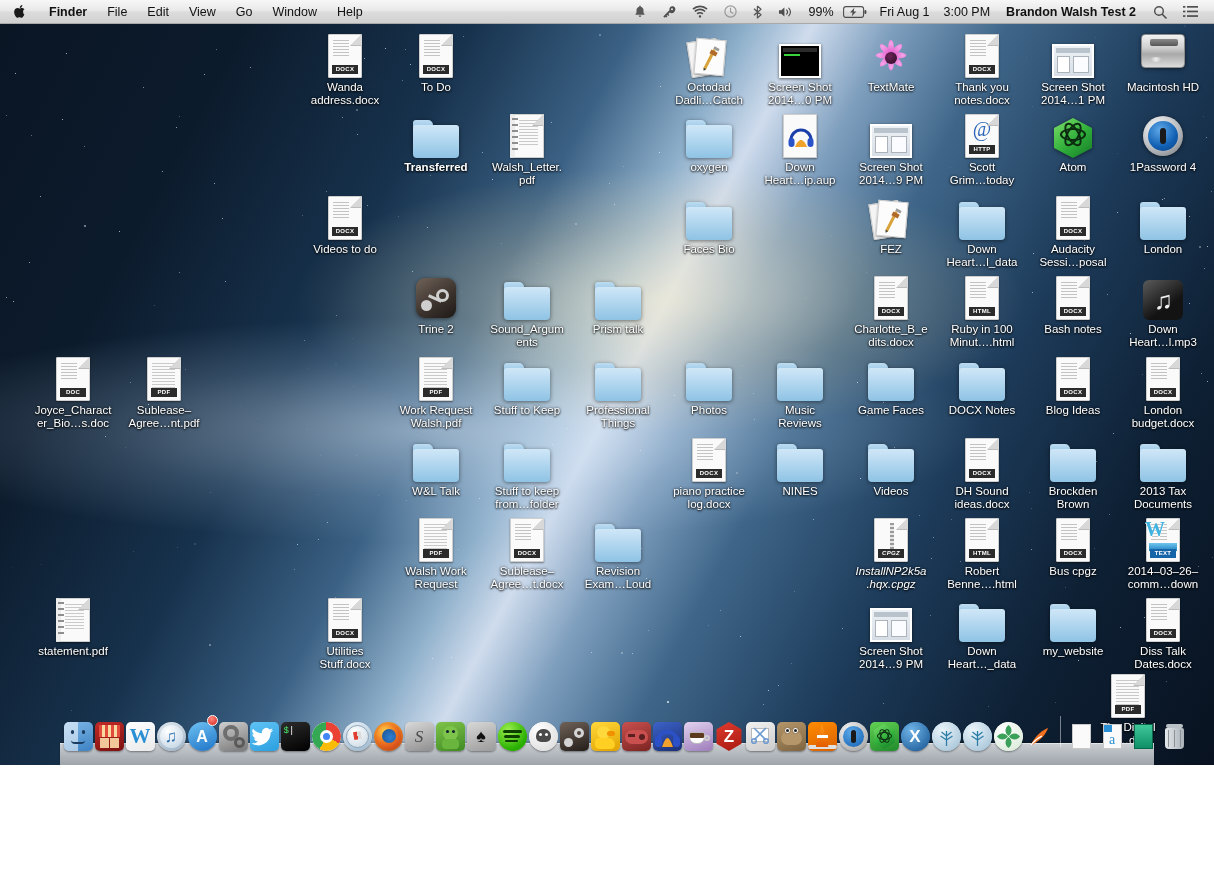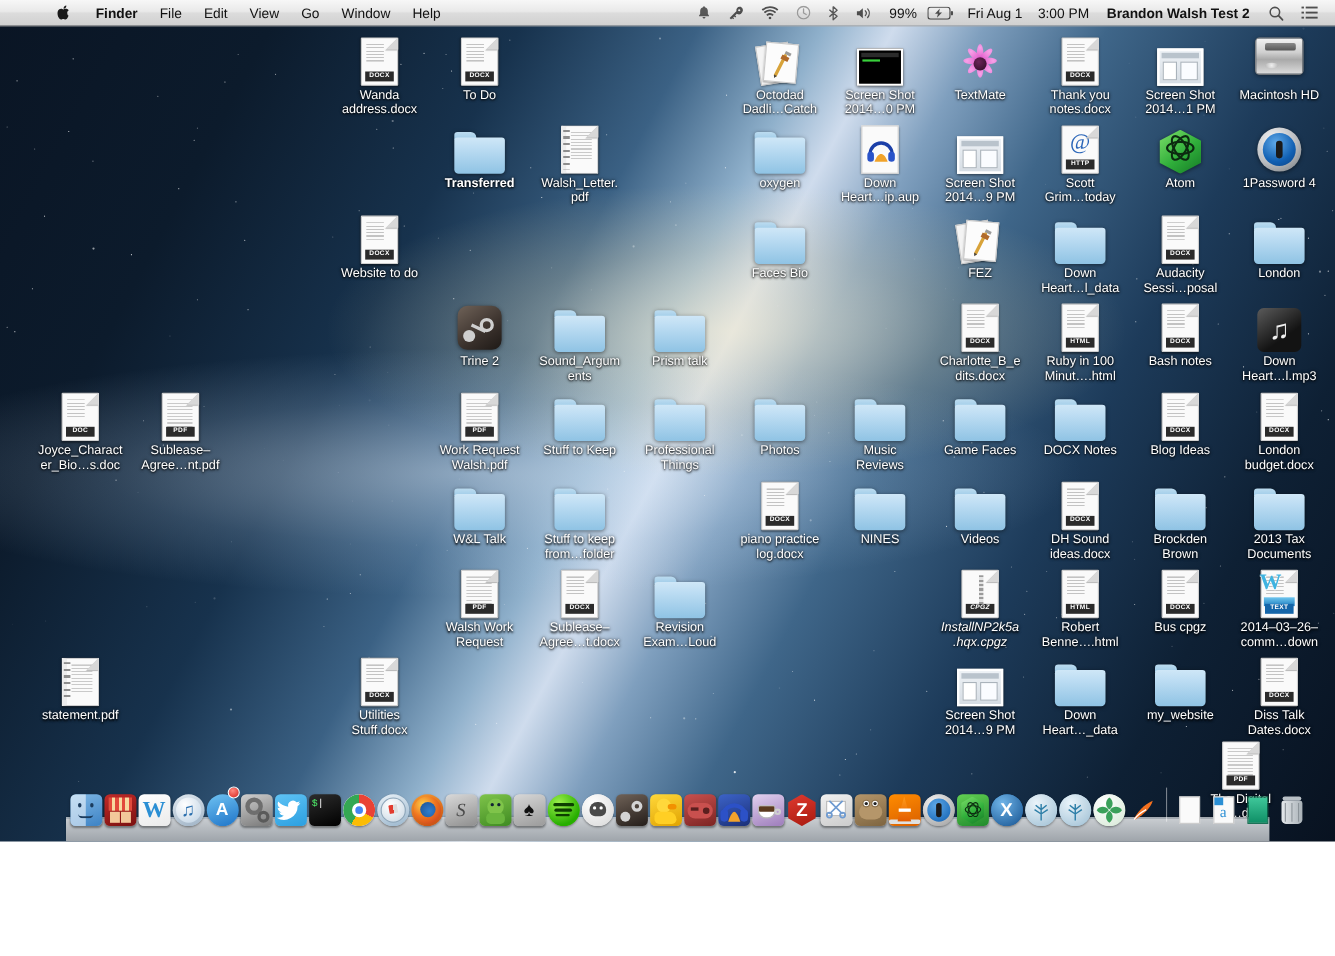--- a/index.html
+++ b/index.html
@@ -34,21 +34,21 @@
   }
 
   
   #menubar {
     position: absolute; left:0; top:0; width:1214px; height:24px;
     background: linear-gradient(#f7f7f7 0%, #e9e9e9 45%, #dcdcdc 52%, #d0d0d0 100%);
     border-bottom: 1px solid #a9a9a9;
     display:flex; align-items:center; z-index: 40;
     font-size: 12.5px; color:#111;
   }
-  #menubar .left { display:flex; align-items:center;padding-left:38px; }
+  #menubar .left { display:flex; align-items:center; }
   #menubar .right { display:flex; align-items:center; margin-left:auto; padding-right:8px; gap:0; }
   .mb-item { padding: 0 10px; line-height: 22px; white-space:nowrap; }
   .mb-item.bold { font-weight: bold; }
   .apple { padding: 0 12px 0 14px; display:flex; align-items:center; }
   .apple svg { display:block; }
   .mb-icon { padding: 0 8px; display:flex; align-items:center; height:24px; opacity:.82; }
   .mb-icon svg { display:block; }
   .mb-text { padding: 0 7px; white-space:nowrap; font-size:12.5px; }
   .mb-text.name { font-weight:bold; padding: 0 9px; }
 
@@ -674,21 +674,21 @@
           </div>
           <div class="label">1Password 4</div>
         </div>
         <div class="dicon" style="left: 292px; top: 190px;">
           <div class="glyph">
             <div class="doc">
               <div class="lines"></div>
               <div class="tag">DOCX</div>
             </div>
           </div>
-          <div class="label">Website to do</div>
+          <div class="label">Videos to do</div>
         </div>
         <div class="dicon" style="left: 656px; top: 190px;">
           <div class="glyph">
             <div class="folder">
               <div class="tab"></div>
               <div class="body"></div>
             </div>
           </div>
           <div class="label">Faces Bio</div>
         </div>

